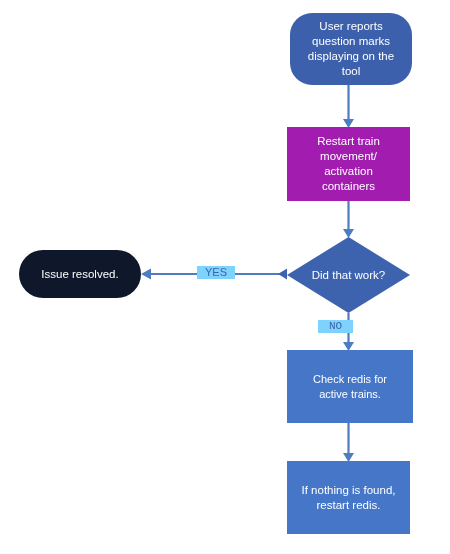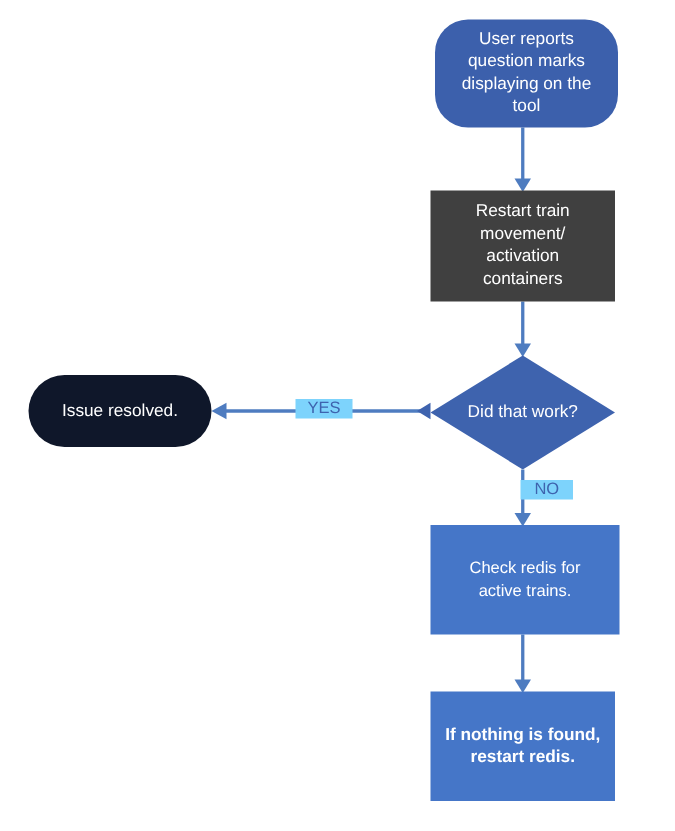--- a/index.html
+++ b/index.html
@@ -111,21 +111,21 @@
     </g>
   </svg>
 
   <div class="node node-terminal" style="left:290px; top:13px; width:122px; height:72px; background:#3C60AC; font-size:11.5px; line-height:15px;">
     <span class="node-label">User reports
 question marks
 displaying on the
 tool</span>
   </div>
 
-  <div class="node node-process" style="left:287px; top:127px; width:123px; height:74px; background:#404040; font-size:11.5px; line-height:15px;">
+  <div class="node node-process" style="left:287px; top:127px; width:123px; height:74px; background:#a21caf; font-size:11.5px; line-height:15px;">
     <span class="node-label">Restart train
 movement/
 activation
 containers</span>
   </div>
 
   <div class="node node-decision" style="left:287px; top:237px; width:123px; height:76px; font-size:11.5px; line-height:15px;">
     <svg class="diamond-shape" viewBox="0 0 123 76" preserveAspectRatio="none" xmlns="http://www.w3.org/2000/svg">
       <polygon points="61.5,0 123,38 61.5,76 0,38" fill="#3E63AE"></polygon>
     </svg>
@@ -134,26 +134,26 @@
 
   <div class="node node-pill" style="left:19px; top:250px; width:122px; height:48px; background:#0f172a; font-size:11.5px; line-height:15px;">
     <span class="node-label">Issue resolved.</span>
   </div>
 
   <div class="node node-process" style="left:287px; top:350px; width:126px; height:73px; background:#4576C8; font-size:11px; line-height:15px;">
     <span class="node-label">Check redis for
 active trains.</span>
   </div>
 
-  <div class="node node-process" style="left:287px; top:461px; width:123px; height:73px; background:#4576C8; font-size:11.5px; line-height:15px;font-weight:bold;">
+  <div class="node node-process" style="left:287px; top:461px; width:123px; height:73px; background:#4576C8; font-size:11.5px; line-height:15px;">
     <span class="node-label">If nothing is found,
 restart redis.</span>
   </div>
 
   <div class="edge-label" style="left:197px; top:266px; width:34px; font-size:11px;">
     <span>YES</span>
   </div>
 
-  <div class="edge-label" style="left:347px; top:320px; width:31px; font-size:11px;">
+  <div class="edge-label" style="left:318px; top:320px; width:31px; font-size:11px;font-family:Liberation Mono, monospace;">
     <span>NO</span>
   </div>
 
 </div>
 
 </body></html>

